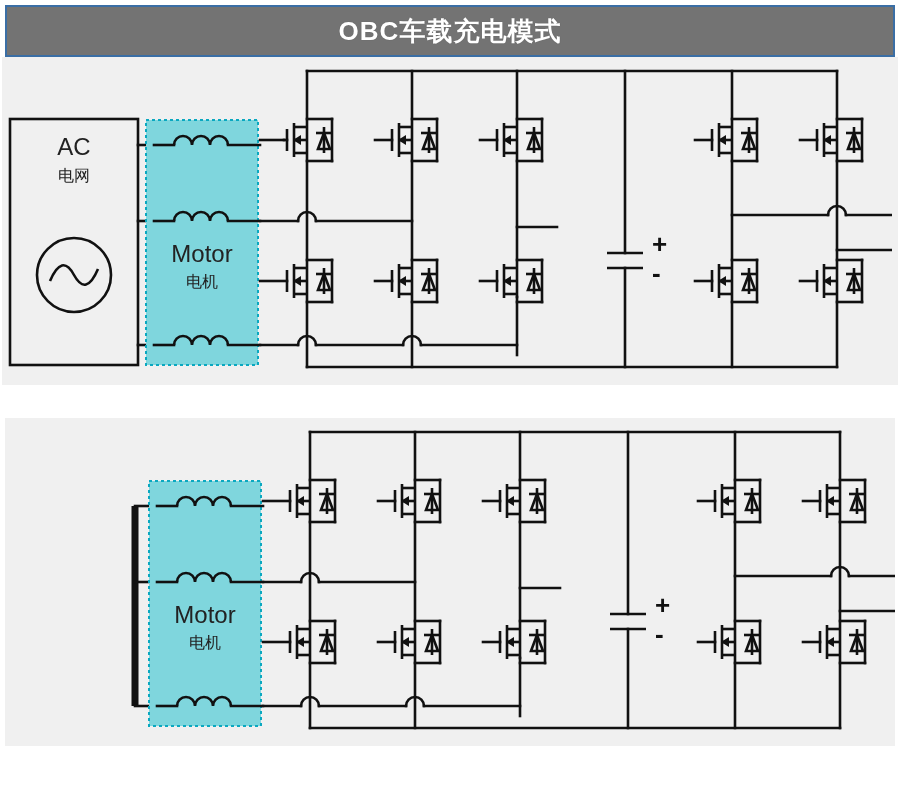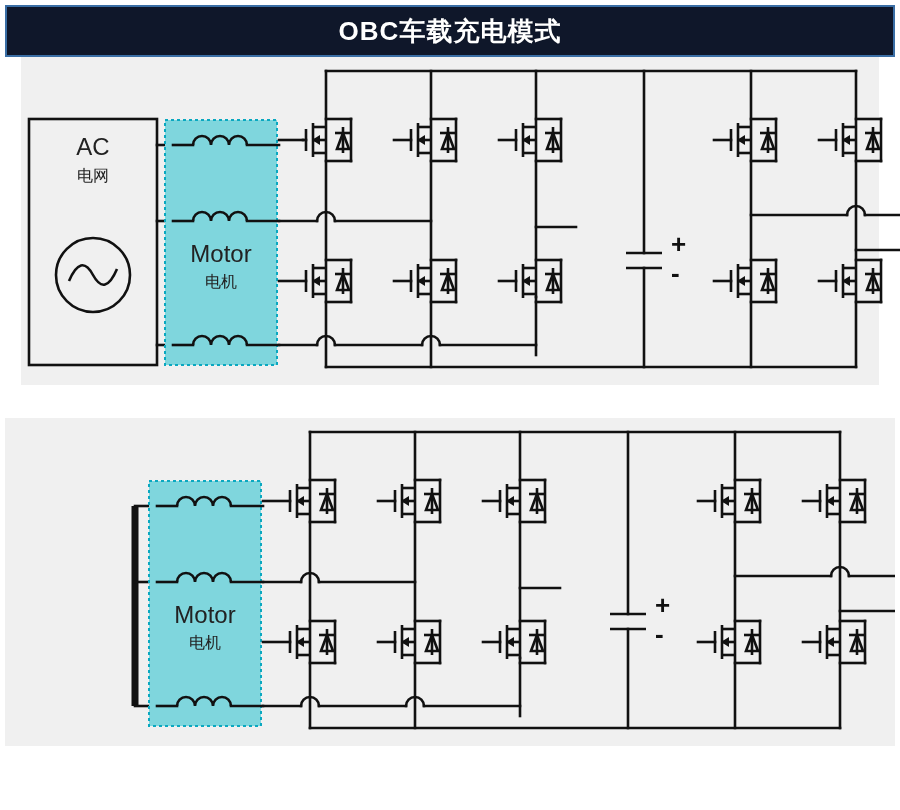--- a/index.html
+++ b/index.html
@@ -21,21 +21,21 @@
   }
   .panel {
     position: absolute;
     left: 0;
     width: 900px;
   }
   .panel-title {
     box-sizing: border-box;
     height: 52px;
     margin: 5px 5px 0 5px;
-    background: #0f172a;
+    background: #737373;
     border: 2px solid #3a6ea5;
     color: #ffffff;
     font-size: 26px;
     font-weight: bold;
     display: flex;
     align-items: center;
     justify-content: center;
     letter-spacing: 1px;
     text-shadow: 0 0 1px rgba(0,0,0,0.25);
   }
@@ -104,21 +104,21 @@
   }
 </style>
 </head>
 <body>
 
 <div class="page">
 
   <div class="panel" style="top:0;">
     <div class="panel-title">OBC车载充电模式</div>
 
-    <div class="panel-body" style="margin:0 21px; height:328px;">
+    <div class="panel-body" style="margin:0 2px; height:328px;">
       <svg width="890" height="328" viewBox="0 0 890 328">
 
         <g>
           <rect x="8" y="62" width="128" height="246" class="box-outline"></rect>
           <text x="72" y="98" text-anchor="middle" class="ac-label-big">AC</text>
           <text x="72" y="124" text-anchor="middle" class="ac-label-small">电网</text>
 
           <g>
             <circle cx="72" cy="218" r="37" class="sym"></circle>
             <path d="M 48 224 Q 60 196 72 218 Q 84 240 96 212" class="sym"></path>

